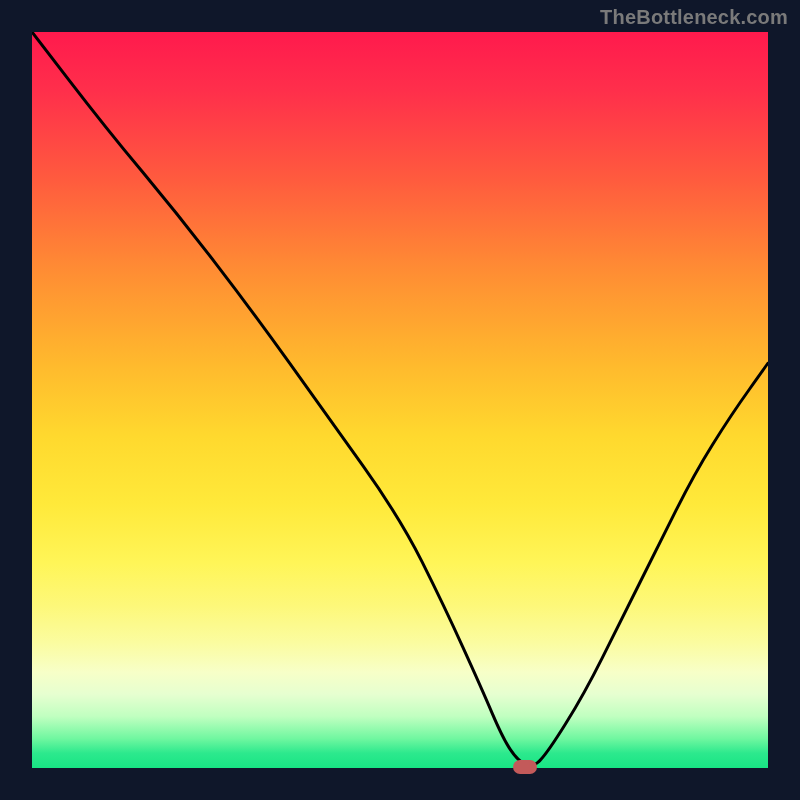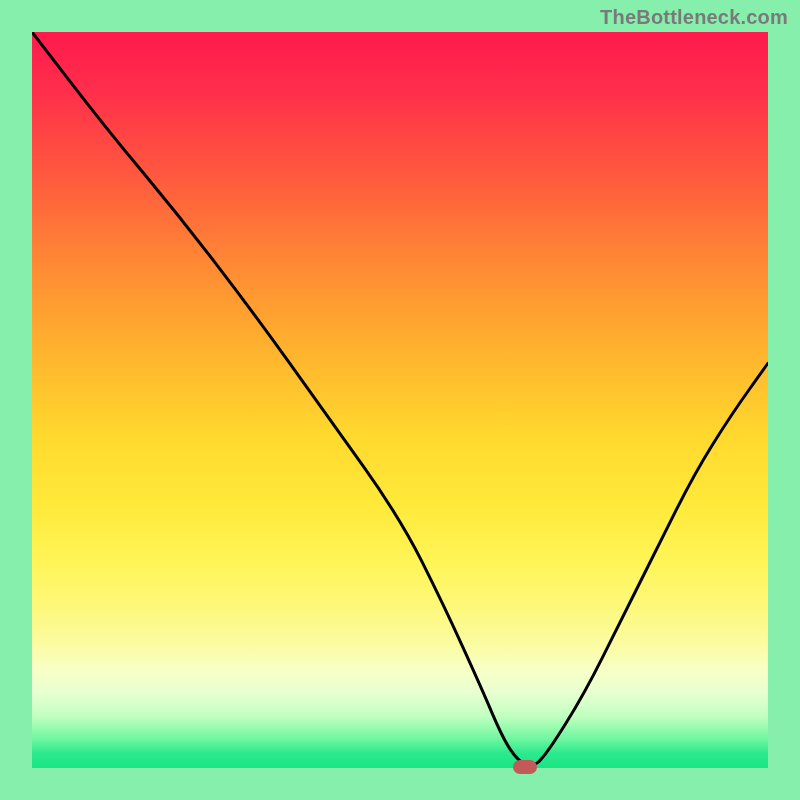--- a/index.html
+++ b/index.html
@@ -8,21 +8,21 @@
     width: 800px;
     height: 800px;
     background: #000;
     overflow: hidden;
     font-family: Arial, Helvetica, sans-serif;
   }
   .frame {
     position: relative;
     width: 800px;
     height: 800px;
-    background: #86efac;
+    background: #0f172a;
   }
   .gradient {
     position: absolute;
     left: 32px;
     top: 32px;
     width: 736px;
     height: 736px;
     background: linear-gradient(to bottom,
       #ff1a4d 0%,
       #ff2f4b 8%,

